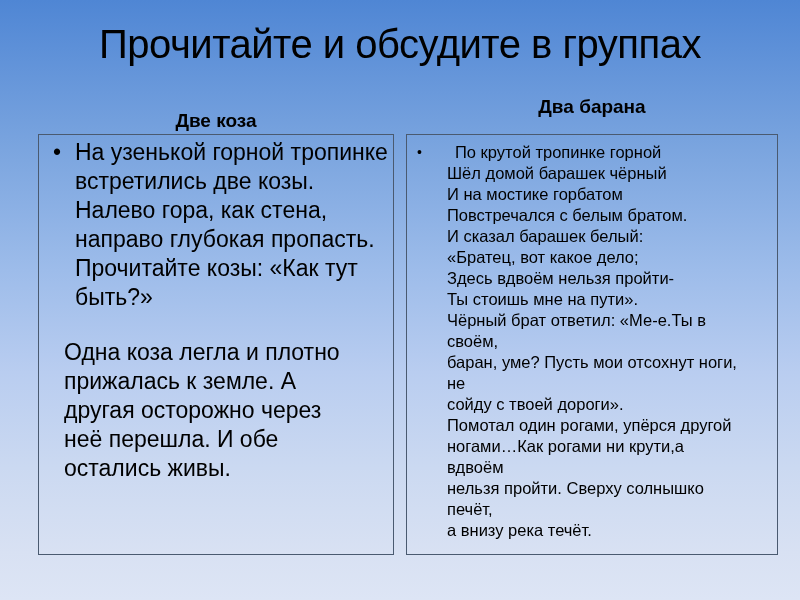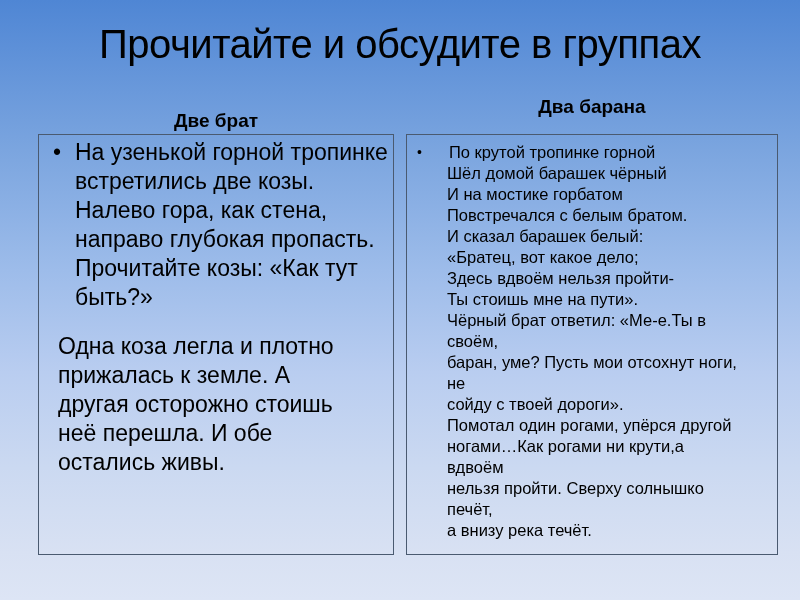--- a/index.html
+++ b/index.html
@@ -101,51 +101,51 @@
   }
   .text-right .bullet-para {
     padding-left: 35px;
   }
   .text-right .bullet-para .bullet-dot {
     left: 5px;
     font-size: 14px;
   }
 
   .plain-para {
-    margin: 2px;
+    margin: 8px;
     white-space: pre-line;
   }
 
   .gap-para { height: 18px; }
   .indent-left-2 { padding-left: 10px; }
 </style>
 </head>
 <body>
 
 <div class="slide">
 
   <div class="slide-title">Прочитайте и обсудите в группах</div>
 
   <div class="content-box box-left"></div>
 
   <div class="content-box box-right"></div>
 
-  <div class="col-heading heading-left">Две брат</div>
+  <div class="col-heading heading-left">Две коза</div>
 
   <div class="col-heading heading-right">Два барана</div>
 
   <div class="box-text text-left">
     <p class="bullet-para">
       <span class="bullet-dot">•</span>
       <span>На узенькой горной тропинке встретились две козы. Налево гора, как стена, направо глубокая пропасть. Прочитайте козы: «Как тут быть?»</span>
     </p>
     <div class="gap-para"></div>
     <p class="plain-para indent-left-2"> Одна коза легла и плотно
 прижалась к земле. А
-другая осторожно стоишь
+другая осторожно через
 неё перешла. И обе
 остались живы.</p>
   </div>
 
   <div class="box-text text-right">
     <p class="bullet-para">
       <span class="bullet-dot">•</span>
       <span class="plain-para" style="display:inline">  По крутой тропинке горной
 Шёл домой барашек чёрный
 И на мостике горбатом

